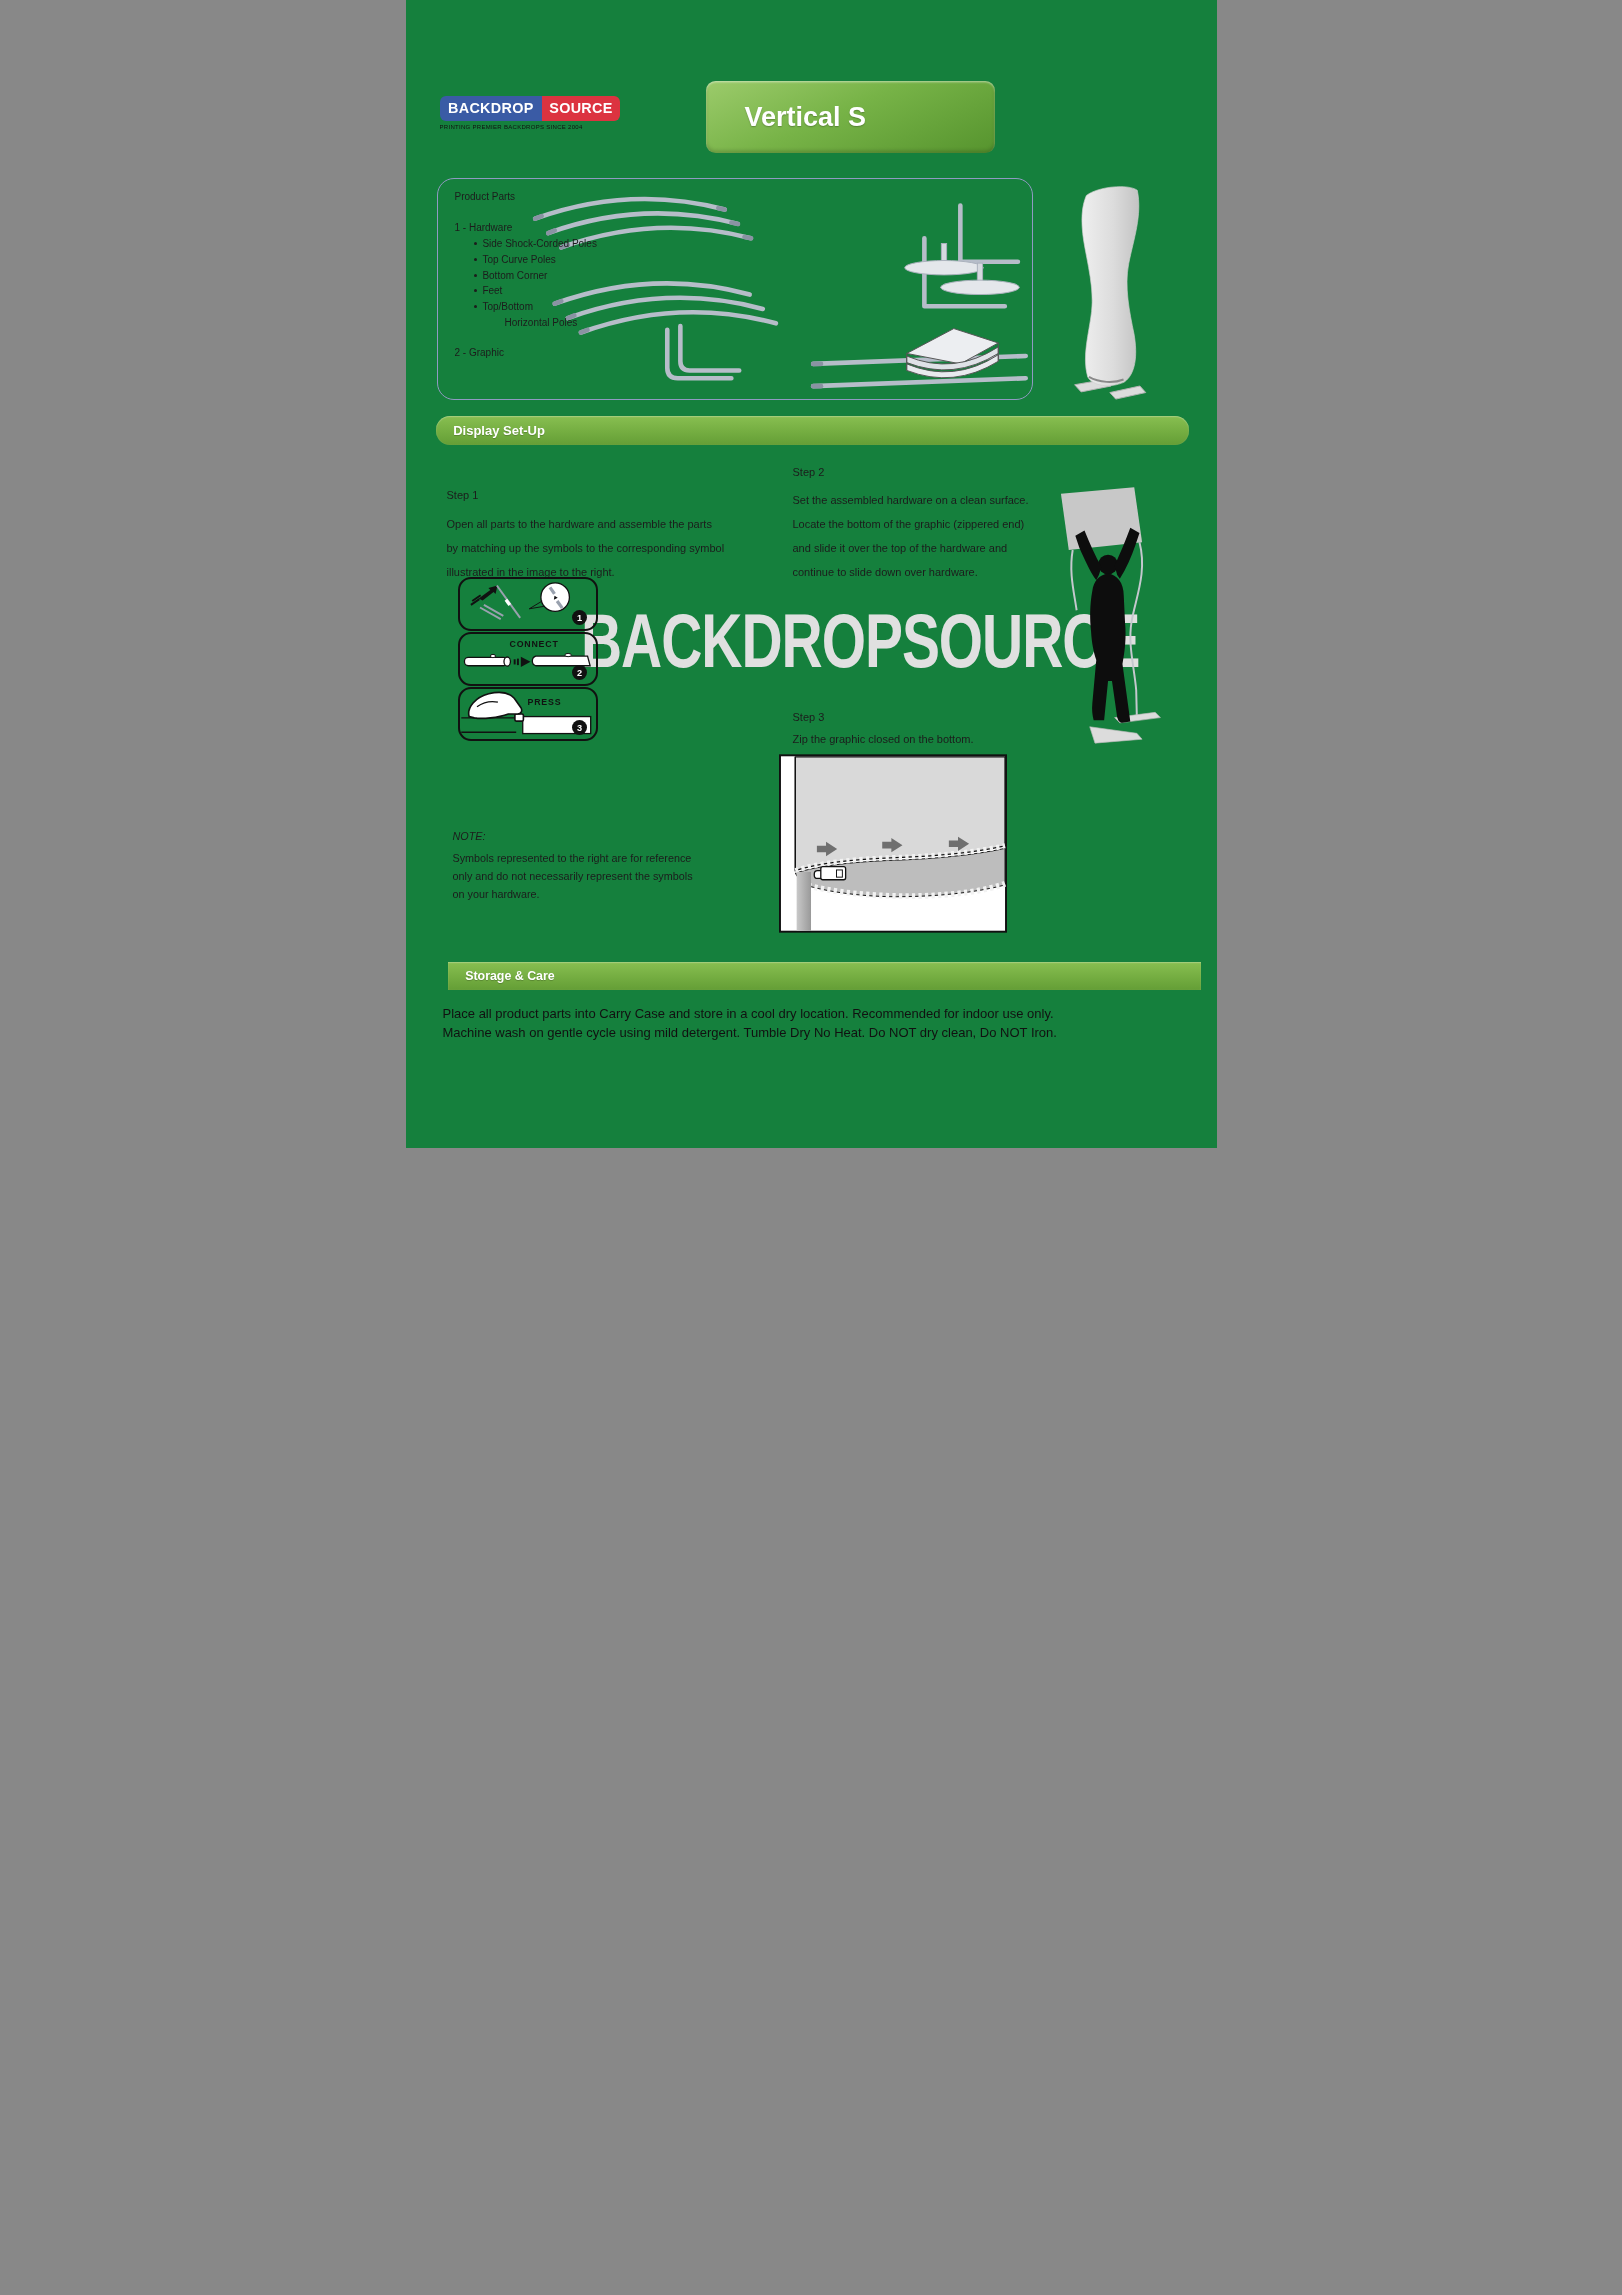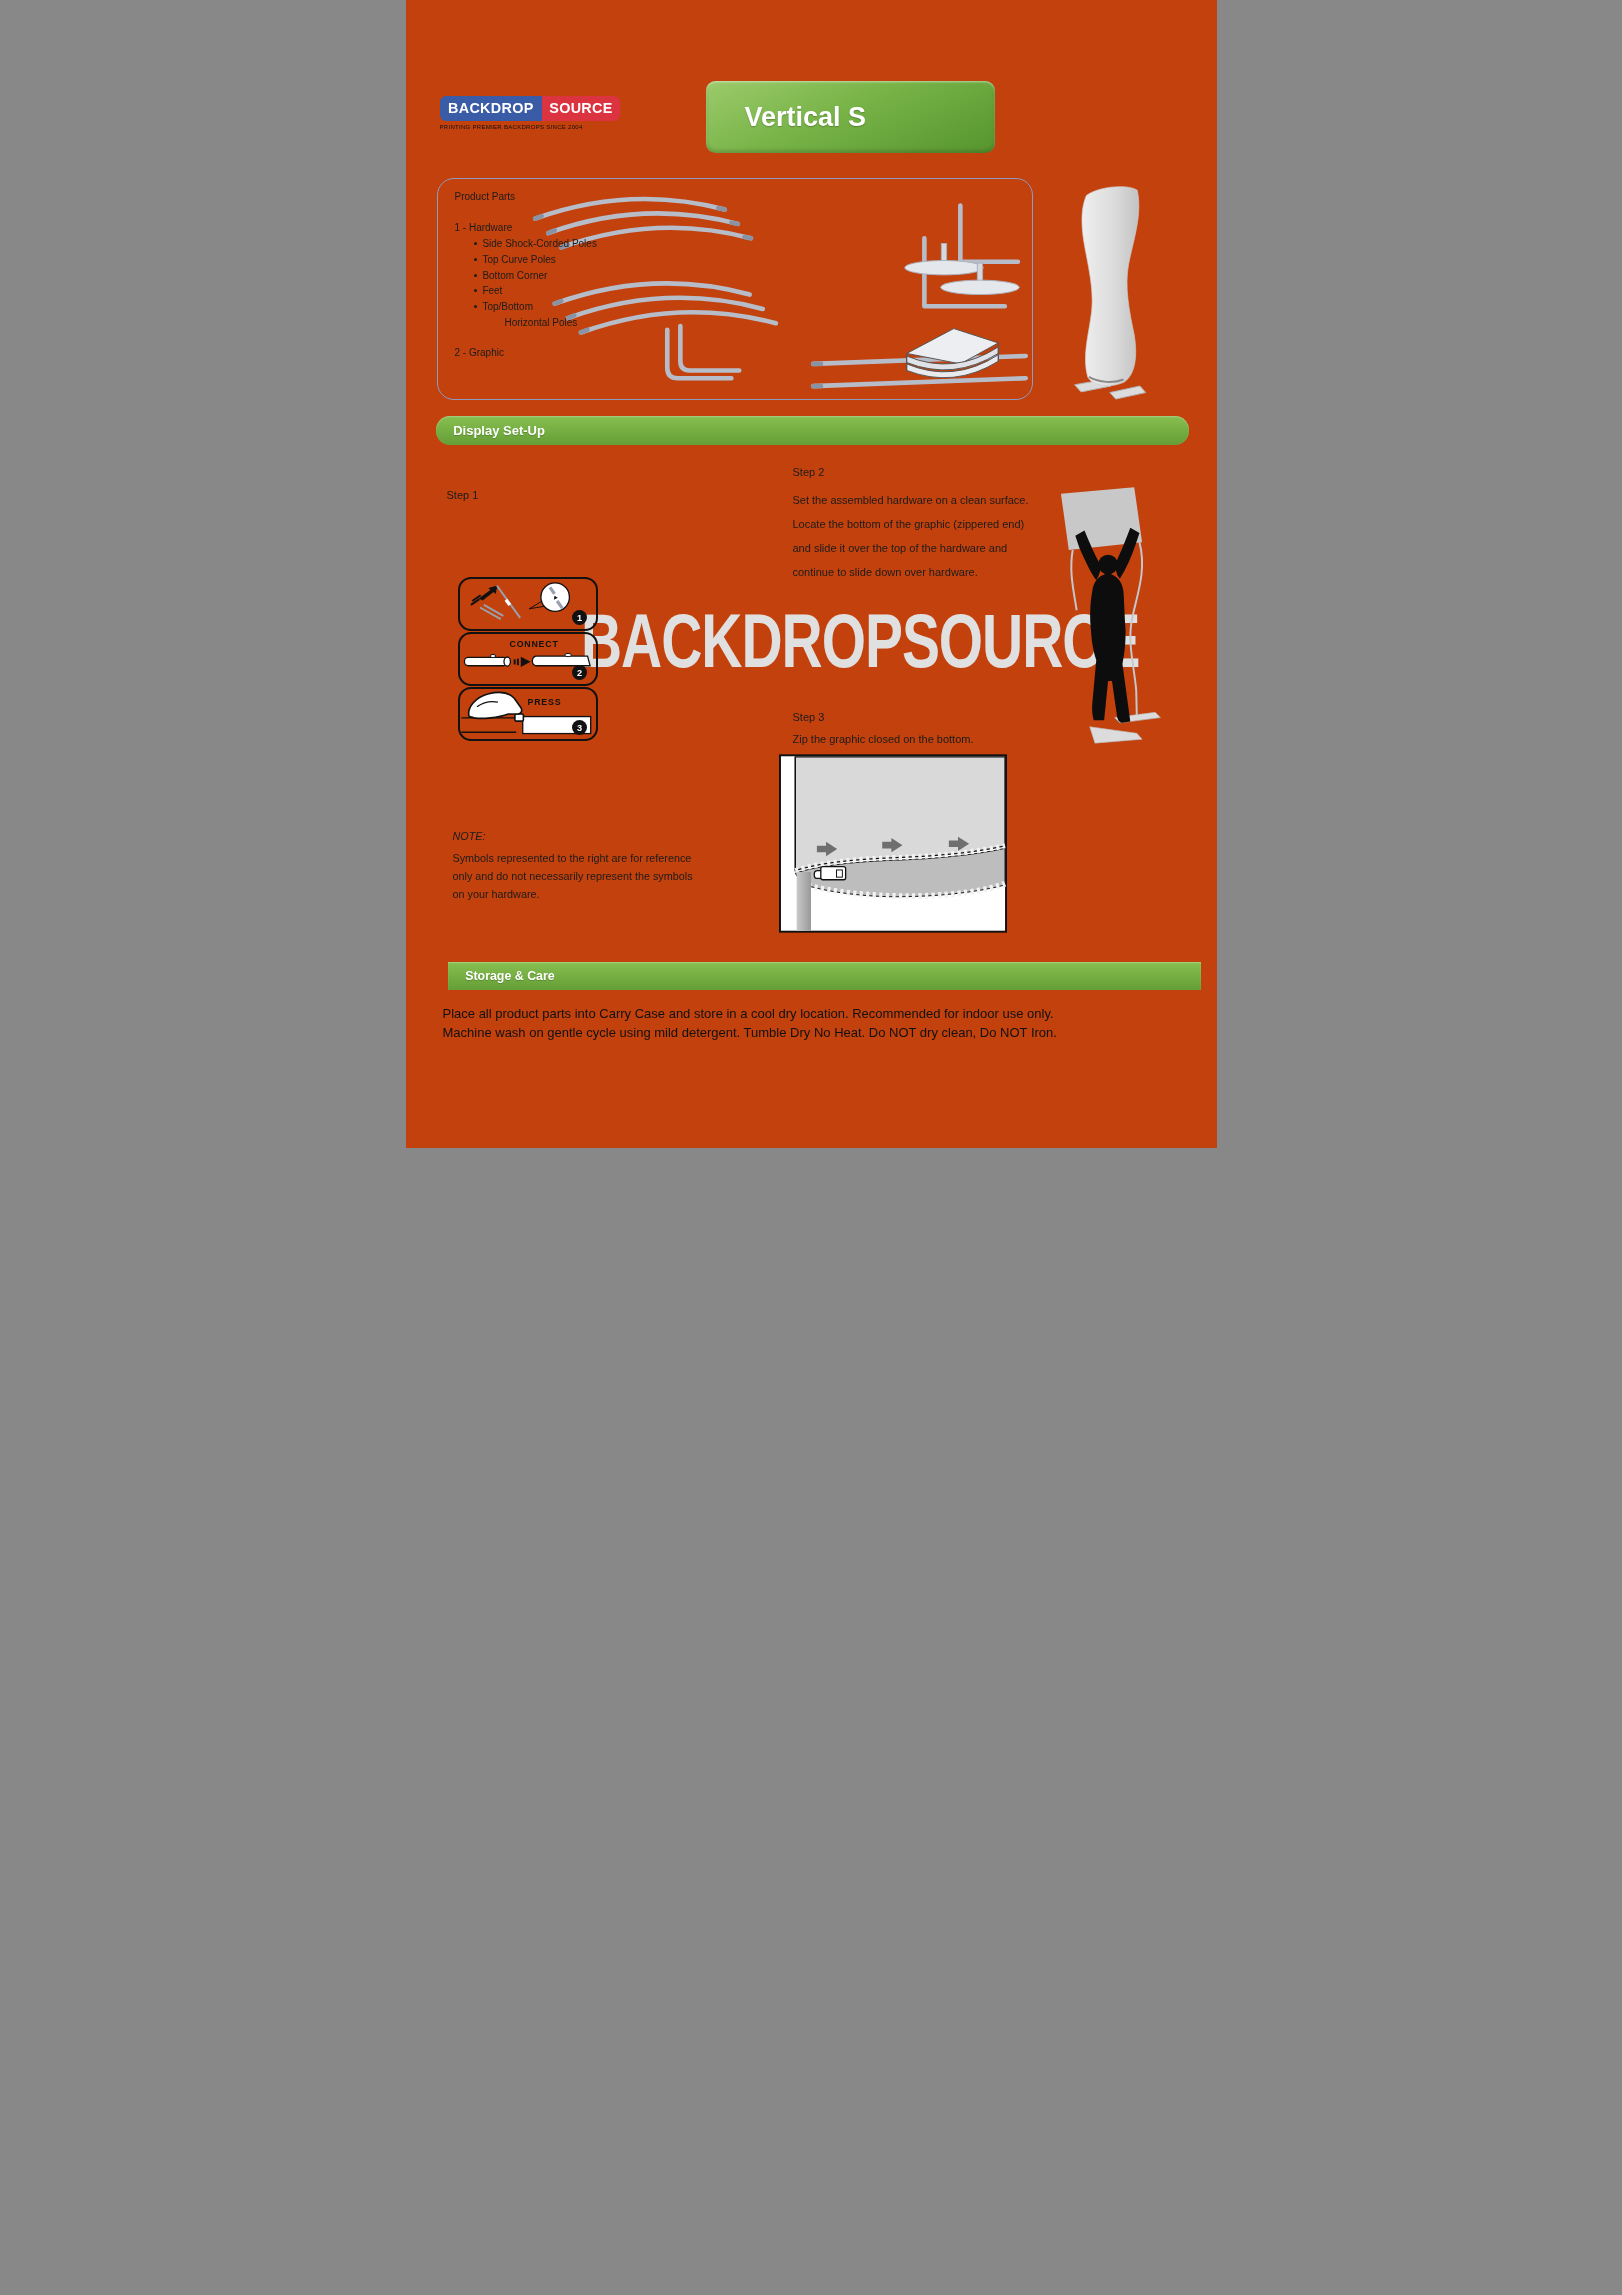--- a/index.html
+++ b/index.html
@@ -1,16 +1,16 @@
 <!DOCTYPE html>
 <html style="font-size:10.5px"><head>
 <meta charset="utf-8">
 <style>
   html,body{margin:0;padding:0;background:#888;}
-  .page{position:relative;width:811px;height:1148px;background:#c2410c;margin:0 auto;
+  .page{position:relative;width:811px;height:1148px;background:#15803d;margin:0 auto;
         font-family:"Liberation Sans",sans-serif;color:#1c1c1c;overflow:hidden;}
   .abs{position:absolute;}
   
   .logo-row{display:flex;align-items:stretch;}
   .logo-blue{background:#3a5ba5;color:#fff;font-weight:bold;font-size:14.4px;line-height:25px;
              padding:0 8.5px;border-radius:5.9px 0 0 5.9px;letter-spacing:0.3px;}
   .logo-red{background:#dc3340;color:#fff;font-weight:bold;font-size:14.4px;line-height:25px;
             padding:0 7.2px;border-radius:0 5.9px 5.9px 0;letter-spacing:0.3px;}
   .logo-tagline{font-size:6px;letter-spacing:0.3px;color:#111;margin-top:2.6px;}
   
@@ -180,20 +180,25 @@
 
   <div class="abs step-label" style="left:387px;top:466px;">Step 2</div>
   <div class="abs step-para" style="left:387px;top:488px;">
     <div>Set the assembled hardware on a clean surface.</div>
     <div>Locate the bottom of the graphic (zippered end)</div>
     <div>and slide it over the top of the hardware and</div>
     <div>continue to slide down over hardware.</div>
   </div>
 
   <div class="abs step-label" style="left:41px;top:489px;">Step 1</div>
+  <div class="abs step-para" style="left:41px;top:512px;">
+    <div>Open all parts to the hardware and assemble the parts</div>
+    <div>by matching up the symbols to the corresponding symbol</div>
+    <div>illustrated in the image to the right.</div>
+  </div>
 
   <div class="abs watermark">BACKDROPSOURCE</div>
 
   <div class="abs panel" style="top:577px;height:50px;">
     <svg width="132" height="46" viewBox="0 0 202 71">
       <path d="M28,30 L46,17 l-3,-3 14,-4 -3,13 -3,-3 -17,13 z" fill="#111"></path>
       <path d="M18,34 l13,-9 M16,40 l13,-9" stroke="#111" stroke-width="3" fill="none"></path>
       <path d="M56,10 L92,60" stroke="#99a1ae" stroke-width="3"></path>
       <path d="M70,32 L76,40" stroke="#fff" stroke-width="5"></path>
       <path d="M30,44 L62,62 M36,40 L66,57" stroke="#99a1ae" stroke-width="3"></path>

